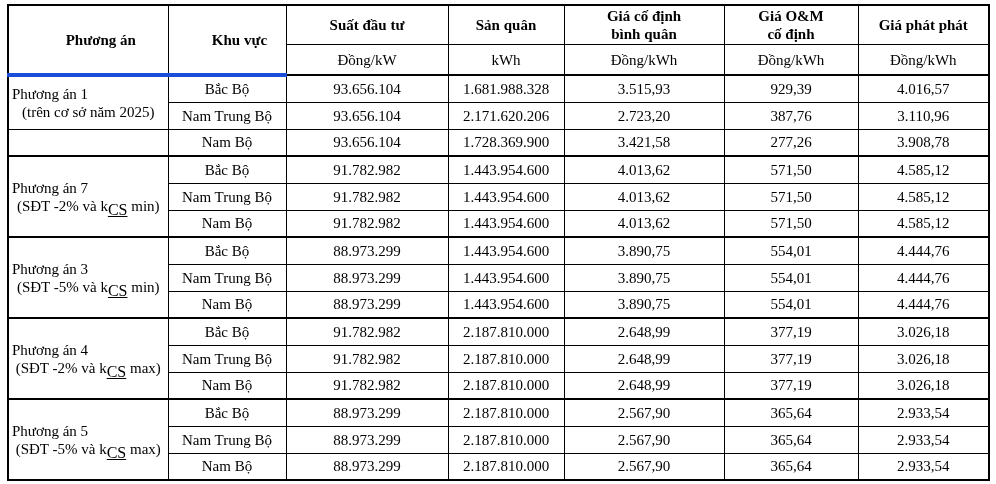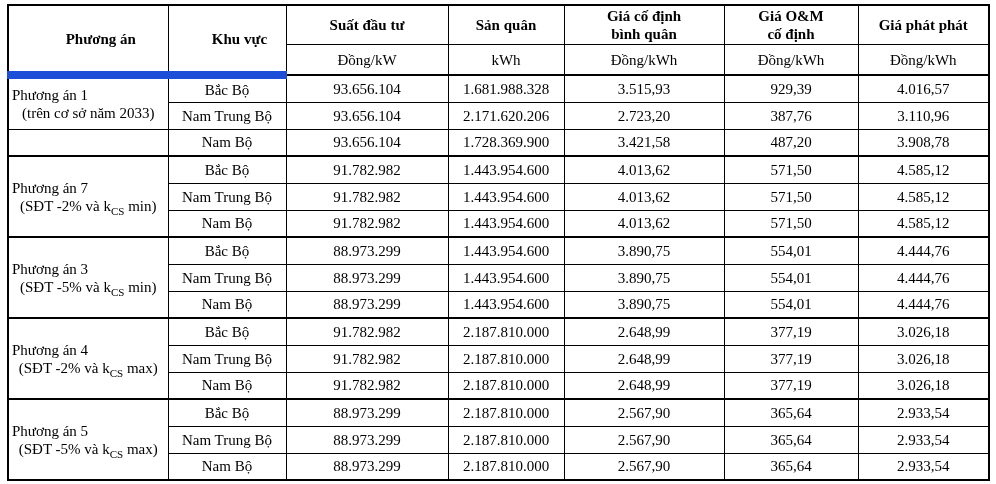--- a/index.html
+++ b/index.html
@@ -39,28 +39,29 @@
   .data-table thead th {
     font-weight: bold;
     white-space: pre-line;
   }
   .data-table thead .title-row th { height: 33px; }
   .data-table thead .unit-row th {
     height: 27px;
     font-weight: normal;
     border-bottom: 2px solid #000;
   }
-  .data-table thead th.span-head { border-bottom: 8px solid #1d4ed8; padding-left: 28px; }
+  .data-table thead th.span-head { border-bottom: 4px solid #1d4ed8; padding-left: 28px; }
   .data-table tbody tr { height: 27px; }
   .data-table tbody tr.group-start td { border-top: 2px solid #000; }
   .scen-name { text-align: left; }
   .scen-detail { text-align: center; }
   .scen-detail sub {
-    font-size: 11px;
+    font-size: 16px;
     line-height: 0;
+    text-decoration: underline;
   }
 </style>
 </head>
 <body>
 
 <div class="page">
   <table class="data-table">
     <colgroup>
       <col style="width:160px">
       <col style="width:118px">
@@ -87,21 +88,21 @@
         <th>kWh</th>
         <th>Đồng/kWh</th>
         <th>Đồng/kWh</th>
         <th>Đồng/kWh</th>
       </tr>
     </thead>
     <tbody>
         <tr class="group-start">
           <td rowspan="2" class="scenario-cell">
             <div class="scen-name">Phương án 1</div>
-            <div class="scen-detail"><span>(trên cơ sở năm 2033)</span><sub></sub><span></span></div>
+            <div class="scen-detail"><span>(trên cơ sở năm 2025)</span><sub></sub><span></span></div>
           </td>
           <td class="region-cell">Bắc Bộ</td>
           <td class="value-cell">93.656.104</td>
           <td class="value-cell">1.681.988.328</td>
           <td class="value-cell">3.515,93</td>
           <td class="value-cell">929,39</td>
           <td class="value-cell">4.016,57</td>
         </tr>
         <tr>
           <td class="region-cell">Nam Trung Bộ</td>
@@ -110,21 +111,21 @@
           <td class="value-cell">2.723,20</td>
           <td class="value-cell">387,76</td>
           <td class="value-cell">3.110,96</td>
         </tr>
         <tr>
           <td class="scenario-cell"></td>
           <td class="region-cell">Nam Bộ</td>
           <td class="value-cell">93.656.104</td>
           <td class="value-cell">1.728.369.900</td>
           <td class="value-cell">3.421,58</td>
-          <td class="value-cell">487,20</td>
+          <td class="value-cell">277,26</td>
           <td class="value-cell">3.908,78</td>
         </tr>
         <tr class="group-start">
           <td rowspan="3" class="scenario-cell">
             <div class="scen-name">Phương án 7</div>
             <div class="scen-detail"><span>(SĐT -2% và k</span><sub>CS</sub><span> min)</span></div>
           </td>
           <td class="region-cell">Bắc Bộ</td>
           <td class="value-cell">91.782.982</td>
           <td class="value-cell">1.443.954.600</td>

